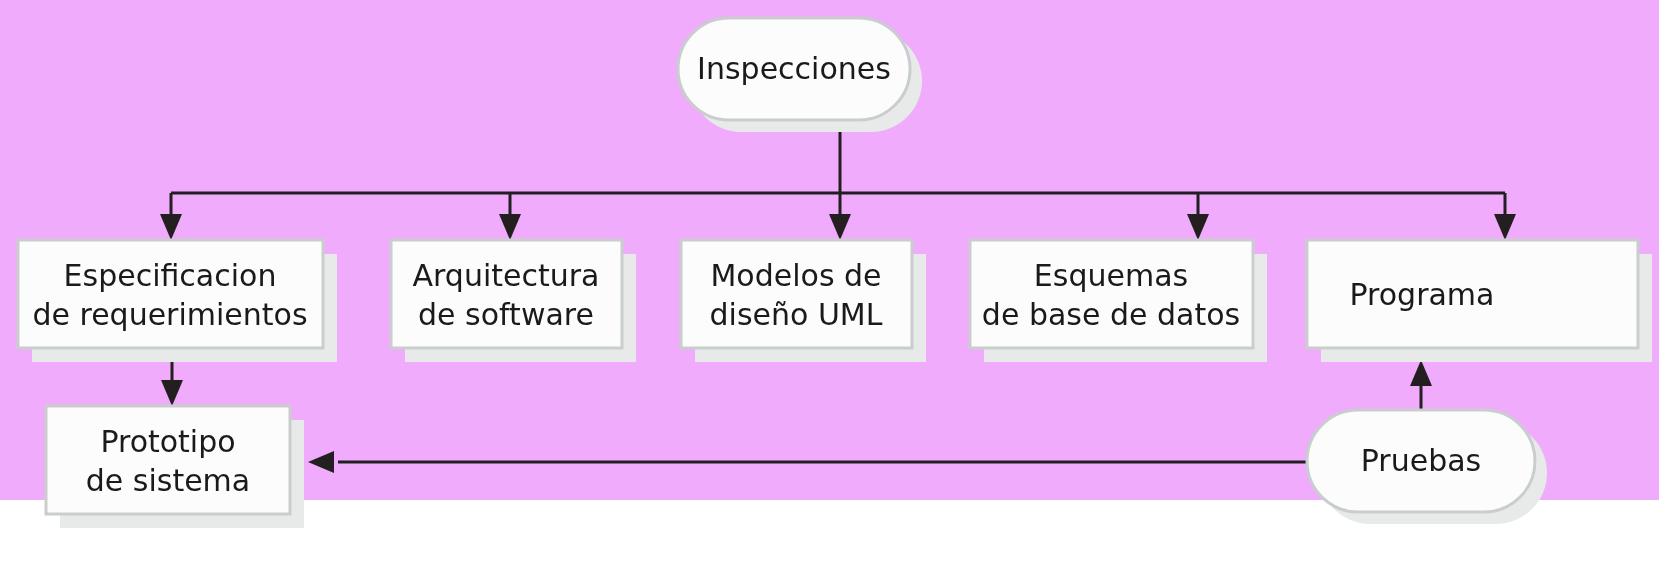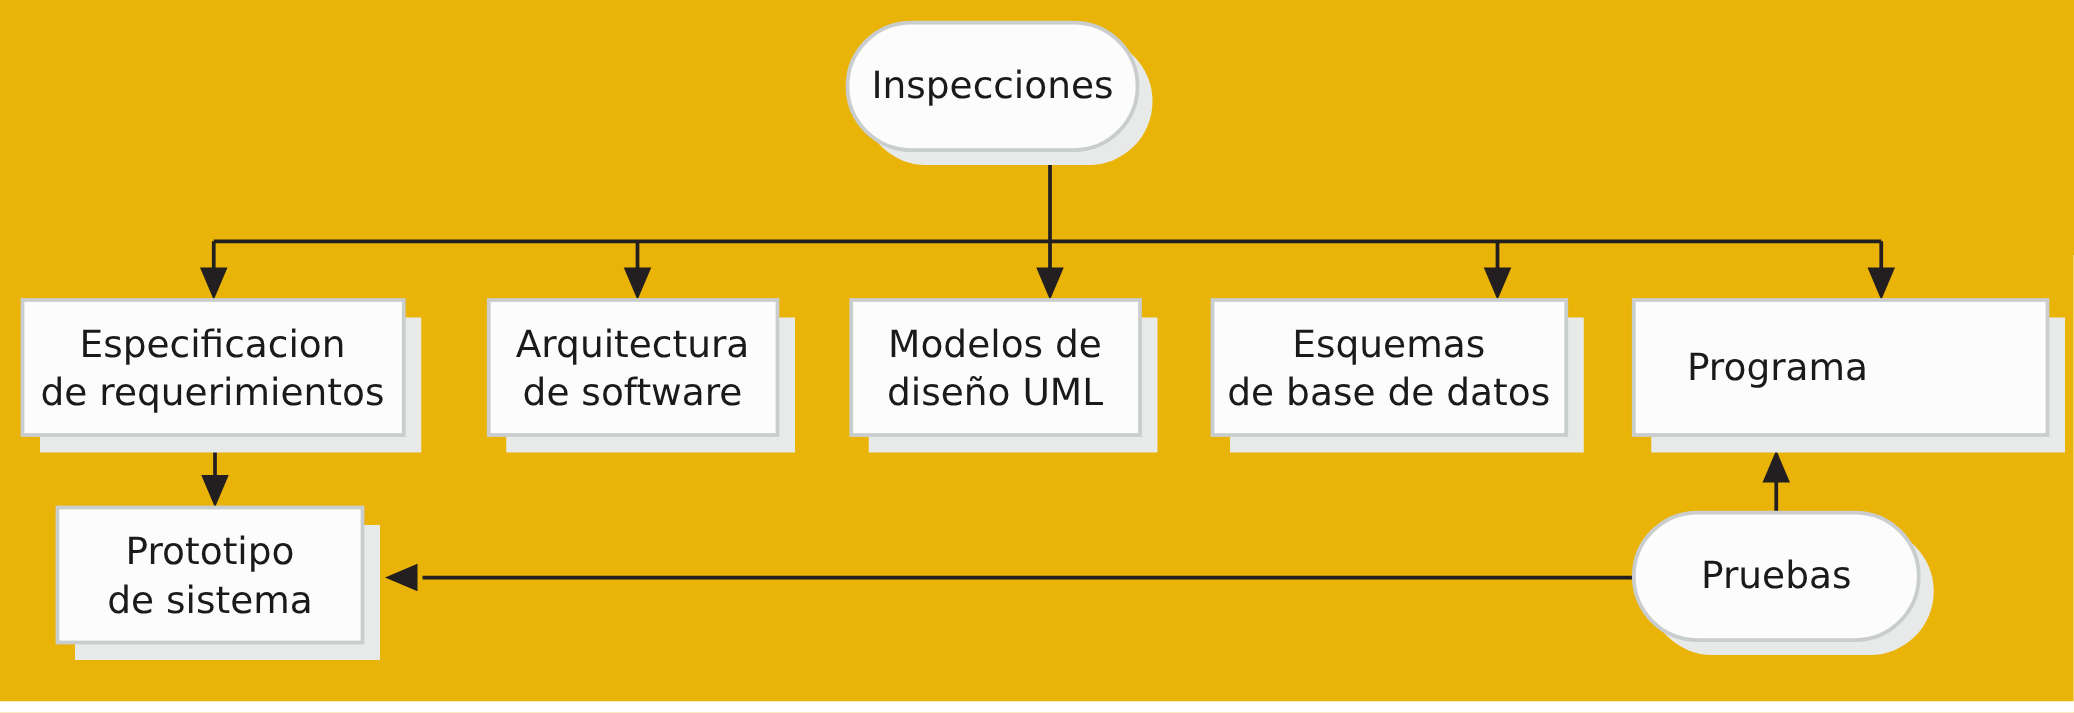--- a/index.html
+++ b/index.html
@@ -9,22 +9,22 @@
   }
   body {
     width: 1659px;
     height: 570px;
     font-family: "DejaVu Sans", "Liberation Sans", sans-serif;
     overflow: hidden;
   }
   #diagram-root {
     position: relative;
     width: 1659px;
-    height: 561px;
-    background: #eab308;
+    height: 500px;
+    background: #f0abfc;
   }
   svg#diagram-svg {
     position: absolute;
     top: 0;
     left: 0;
     width: 1659px;
     height: 570px;
     display: block;
   }
   .node-label {

